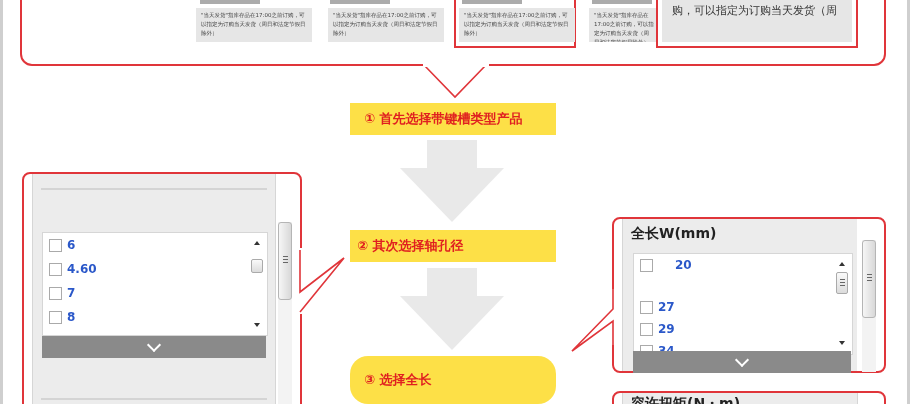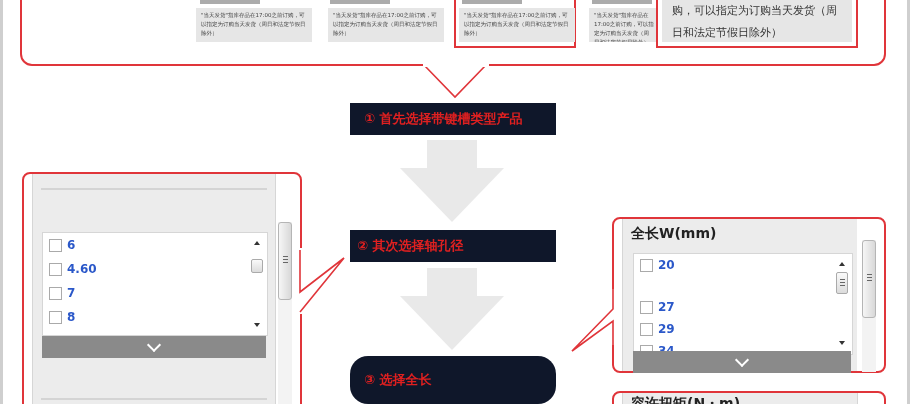--- a/index.html
+++ b/index.html
@@ -28,21 +28,21 @@
     position: absolute; left: 656px; top: -10px; width: 202px; height: 58px;
     border: 2px solid #e0353a; box-sizing: border-box; background: #fff; padding: 4px;
   }
   .big-card-inner {
     background: #e6e6e6; width: 100%; height: 100%; box-sizing: border-box;
     font-size: 11px; line-height: 22px; color: #333; padding: 4px 10px;
   }
 
   
   .step {
-    position: absolute; background: #0f172a; color: #e02020; font-weight: bold;
+    position: absolute; background: #fde047; color: #e02020; font-weight: bold;
     font-size: 13px; display: flex; align-items: center; padding-left: 14px; box-sizing: border-box;
   }
   
   .arrow { position: absolute; }
   .arrow .stem { position: absolute; left: 27px; top: 0; width: 50px; height: 28px; background: #e9e9e9; }
   .arrow .head {
     position: absolute; left: 0; top: 28px; width: 0; height: 0;
     border-left: 52px solid transparent; border-right: 52px solid transparent; border-top: 54px solid #e9e9e9;
   }
 
@@ -96,21 +96,20 @@
   <div class="card-title-frag" style="left:462px;"></div>
   <div class="card" style="left:459px;">"当天发货"指库存品在17:00之前订购，可以指定为订购当天发货（周日和法定节假日除外）</div>
 </div>
 <div>
   <div class="card-title-frag" style="left:592px;"></div>
   <div class="card" style="left:589px;width:70px;overflow:hidden;">"当天发货"指库存品在17:00之前订购，可以指定为订购当天发货（周日和法定节假日除外）</div>
 </div>
 <div class="big-card">
   <div class="big-card-inner">
     <div>购，可以指定为订购当天发货（周</div>
-    <div>日和法定节假日除外）</div>
   </div>
 </div>
 
 <div class="step" style="left:350px;top:103px;width:206px;height:32px;">① 首先选择带键槽类型产品</div>
 <div class="arrow" style="left:400px;top:140px;width:104px;height:84px;">
     <div class="stem"></div>
     <div class="head"></div>
   </div>
 <div class="step" style="left:350px;top:230px;width:206px;height:32px;padding-left:7px;">② 其次选择轴孔径</div>
 <div class="arrow" style="left:400px;top:268px;width:104px;height:84px;">
@@ -159,21 +158,21 @@
 </div>
 <svg style="position:absolute;left:296px;top:240px" width="60" height="90">
   <rect x="0" y="8" width="8" height="66" fill="#fff"></rect>
   <polyline points="4,10 4,52 48,18 4,72" fill="#fff" stroke="#e0353a" stroke-width="1.6"></polyline>
 </svg>
 
 <div class="panel-frame" style="left:612px;top:217px;width:274px;height:156px;"></div>
 <div class="panel-bg" style="left:622px;top:219px;width:234px;height:152px;border-right:none;">
   <div class="panel-title" style="left:8px;top:6px;">全长W(mm)</div>
   <div class="listbox" style="left:10px;top:34px;width:218px;height:100px;">
-    <div class="list-item" style="height:22px;">
+    <div class="list-item" style="height:22px;gap:17px;">
         <span class="checkbox"></span>
         <span class="list-label">20</span>
       </div>
     <div class="list-item" style="height:22px;margin-top:20px;">
         <span class="checkbox"></span>
         <span class="list-label">27</span>
       </div>
     <div class="list-item" style="height:22px;">
         <span class="checkbox"></span>
         <span class="list-label">29</span>

